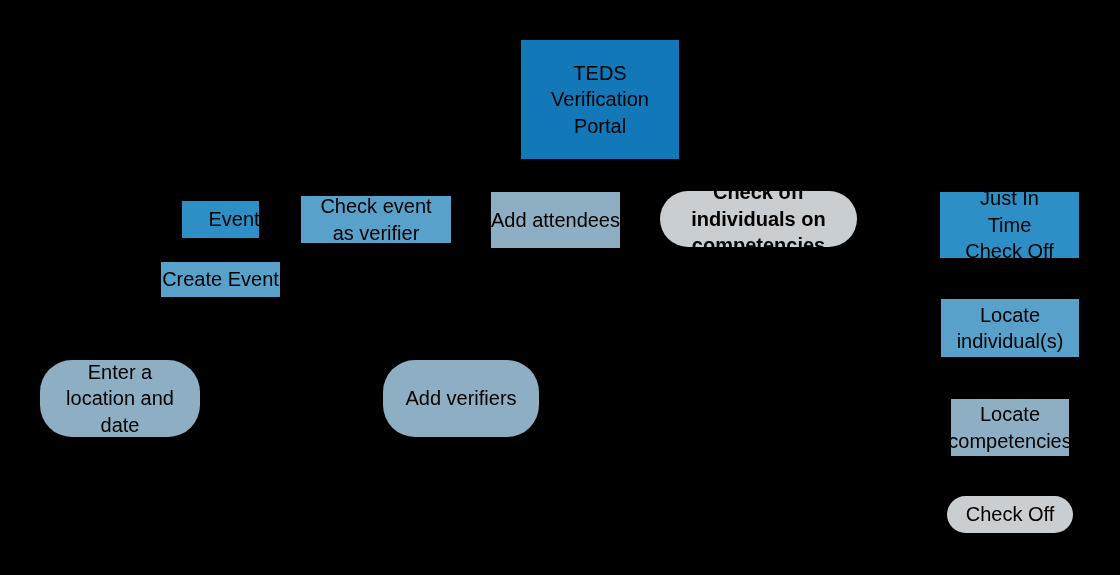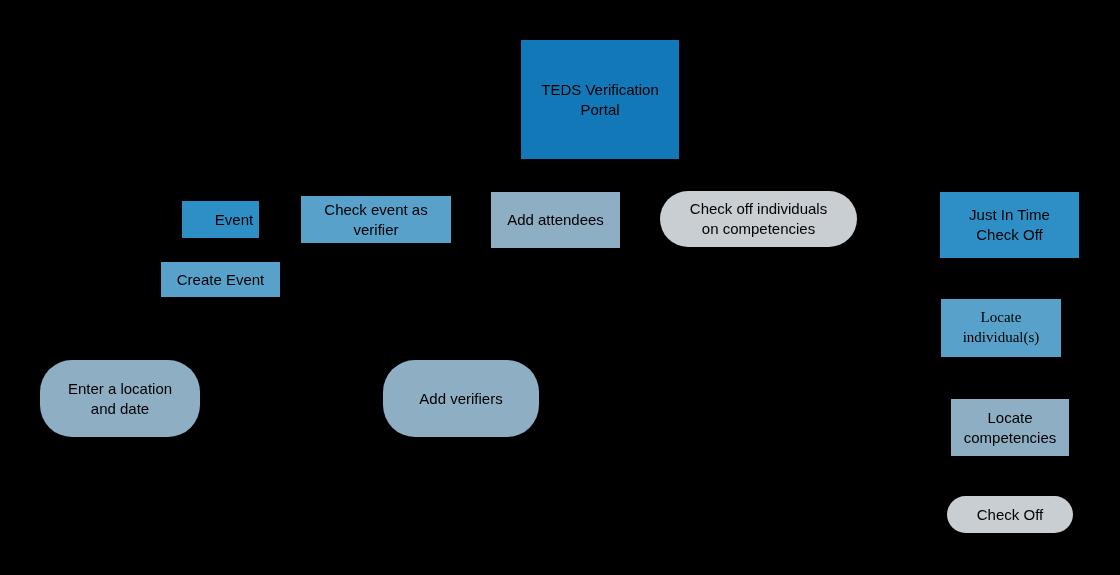--- a/index.html
+++ b/index.html
@@ -16,21 +16,21 @@
     font-family: "Liberation Sans", sans-serif;
   }
   .node {
     position: absolute;
     display: flex;
     align-items: center;
     justify-content: center;
     text-align: center;
     box-sizing: border-box;
     color: #000000;
-    font-size: 15px;
+    font-size: 20px;
     line-height: 1.32;
   }
   
   .c-dark  { background: #1278B8; }
   .c-blue  { background: #2E8FC6; padding-left: 27px; }
   .c-lblue { background: #58A1CA; }
   .c-bgray { background: #8DAEC3; }
   .c-gray  { background: #C9CED3; }
   
   .rect    { border-radius: 0; }
@@ -55,29 +55,29 @@
   </div>
 
   <div class="node rect c-lblue" style="left:161px; top:262px; width:119px; height:35px;">
     <span>Create Event</span>
   </div>
 
   <div class="node rect c-bgray" style="left:491px; top:192px; width:129px; height:56px;">
     <span>Add attendees</span>
   </div>
 
-  <div class="node pill c-gray" style="left:660px; top:191px; width:197px; height:56px; padding:0 24px;">
+  <div class="node pill c-gray" style="left:660px; top:191px; width:197px; height:56px; padding:0 24px;font-weight:bold;">
     <span>Check off individuals on competencies</span>
   </div>
 
   <div class="node rect c-blue" style="left:940px; top:192px; width:139px; height:66px; padding:0 20px;">
     <span>Just In Time Check Off</span>
   </div>
 
-  <div class="node rect c-lblue" style="left:941px; top:299px; width:120px; height:58px; padding:0 16px;font-family:Liberation Serif, serif;">
+  <div class="node rect c-lblue" style="left:941px; top:299px; width:138px; height:58px; padding:0 16px;">
     <span>Locate individual(s)</span>
   </div>
 
   <div class="node rect c-bgray" style="left:951px; top:399px; width:118px; height:57px; padding:0 4px;">
     <span>Locate competencies</span>
   </div>
 
   <div class="node pill c-gray" style="left:947px; top:496px; width:126px; height:37px;">
     <span>Check Off</span>
   </div>

